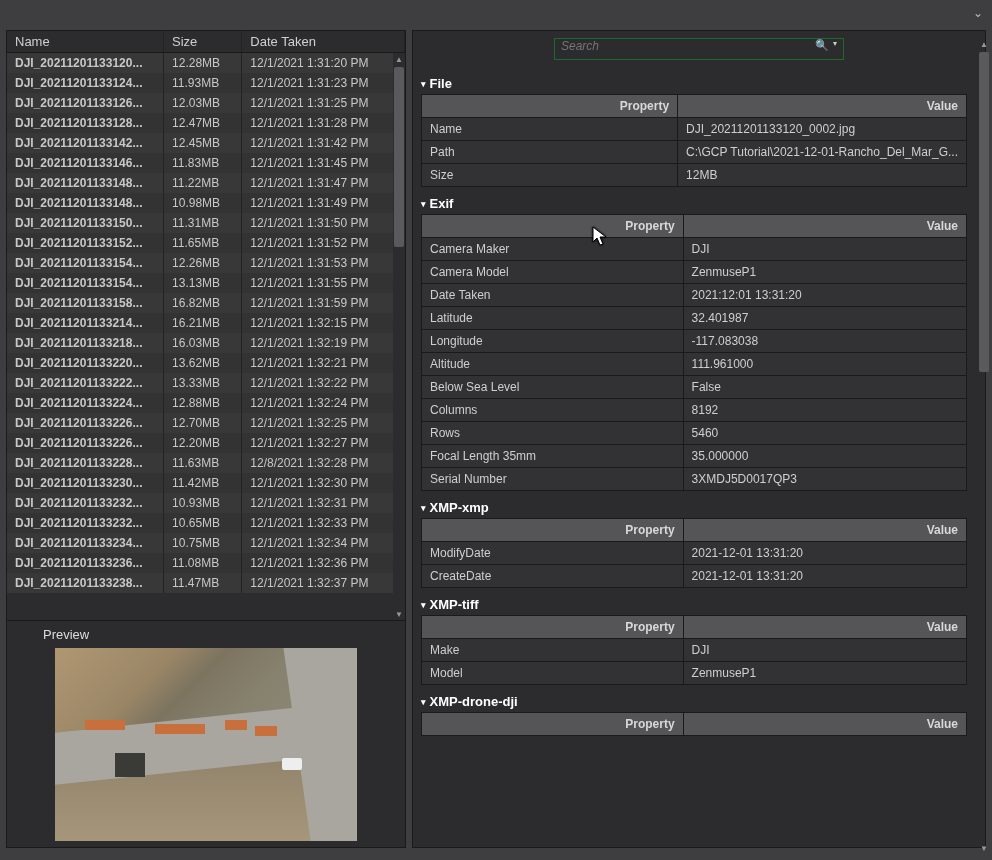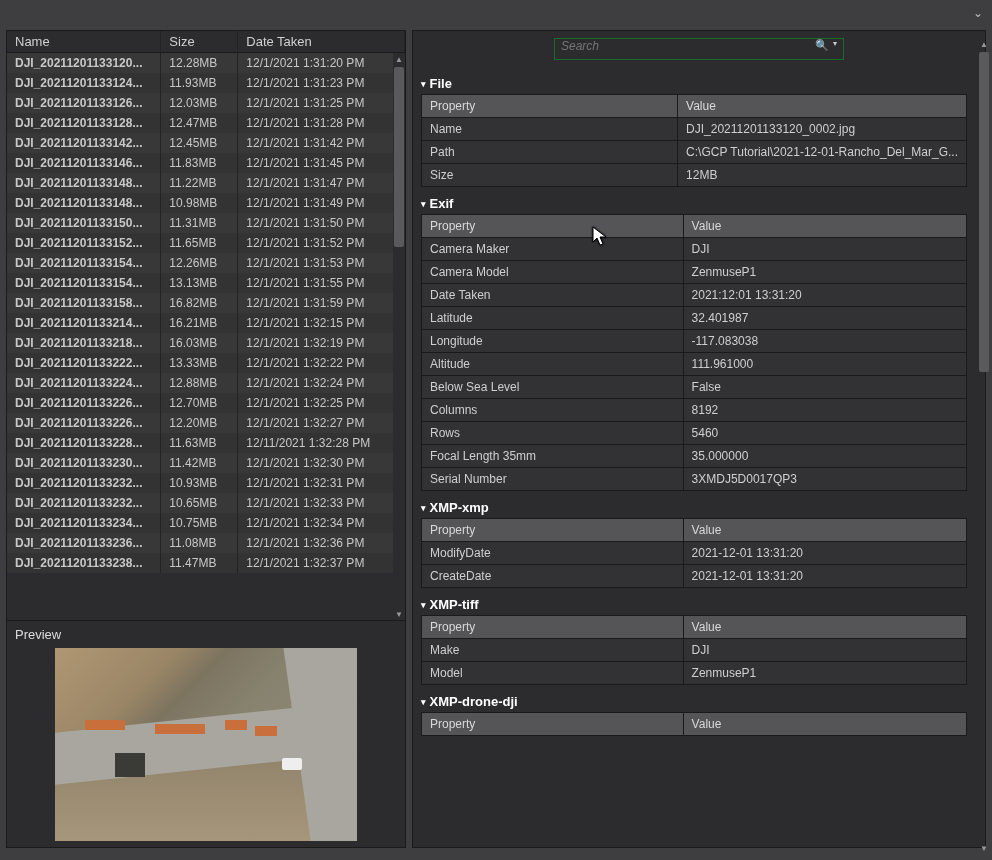--- a/index.html
+++ b/index.html
@@ -78,21 +78,21 @@
     display:flex; flex-direction:column; align-items:center;
   }
   .scroll-track .arrow{ height:12px; font-size:8px; color:#999; display:flex;align-items:center;justify-content:center;width:100%;}
   .scroll-thumb { width:10px; background:#5a5a5c; border-radius:2px; position:absolute; left:1px; }
   .preview-panel {
     flex: 1;
     padding: 6px 8px;
     display:flex; flex-direction:column;
     background:#2c2c2e;
   }
-  .preview-label { color:#dcdcdc; font-size:13px; margin-bottom:6px; }
+  .preview-label { color:#dcdcdc; font-size:13px; margin-bottom:6px;margin-left:28px; }
   .preview-image {
     flex:1;
     margin: 0 40px;
     background:
       linear-gradient(135deg, #b09773 0%, #9a8666 25%, #7d7460 35%, #86826e 50%, #8d8774 65%, #a59a82 80%, #b2a68b 100%);
     position:relative;
     overflow:hidden;
   }
   .pv-road { position:absolute; left:0; right:0; top:36%; height:52px; background:#a8a69e; transform:skewY(-6deg);}
   .pv-road2{ position:absolute; right:-20px; top:0; bottom:0; width:80px; background:#a8a69e; transform:skewX(8deg);}
@@ -141,21 +141,21 @@
     color:#fff; font-weight:600; font-size:13px;
     padding: 3px 0;
   }
   .section-header .chev { font-size:9px; }
   .meta-table {
     width:100%; border-collapse:collapse;
     border: 1px solid #1a1a1a;
   }
   .meta-table th {
     background:#555557; color:#d8d8d8;
-    text-align:left; padding:4px 8px; font-weight:normal;
+    text-align:right; padding:4px 8px; font-weight:bold;
     border:1px solid #1a1a1a;
   }
   .meta-table td {
     background:#323234; color:#cfcfcf;
     padding:4px 8px;
     border:1px solid #1a1a1a;
     white-space:nowrap; overflow:hidden; text-overflow:ellipsis;
   }
   .meta-table td:first-child, .meta-table th:first-child { width:48%; }
   .right-scroll {
@@ -259,20 +259,25 @@
               <td>DJI_20211201133214...</td>
               <td>16.21MB</td>
               <td>12/1/2021 1:32:15 PM</td>
             </tr>
             <tr>
               <td>DJI_20211201133218...</td>
               <td>16.03MB</td>
               <td>12/1/2021 1:32:19 PM</td>
             </tr>
             <tr>
+              <td>DJI_20211201133220...</td>
+              <td>13.62MB</td>
+              <td>12/1/2021 1:32:21 PM</td>
+            </tr>
+            <tr>
               <td>DJI_20211201133222...</td>
               <td>13.33MB</td>
               <td>12/1/2021 1:32:22 PM</td>
             </tr>
             <tr>
               <td>DJI_20211201133224...</td>
               <td>12.88MB</td>
               <td>12/1/2021 1:32:24 PM</td>
             </tr>
             <tr>
@@ -281,21 +286,21 @@
               <td>12/1/2021 1:32:25 PM</td>
             </tr>
             <tr>
               <td>DJI_20211201133226...</td>
               <td>12.20MB</td>
               <td>12/1/2021 1:32:27 PM</td>
             </tr>
             <tr>
               <td>DJI_20211201133228...</td>
               <td>11.63MB</td>
-              <td>12/11/2021 1:32:28 PM</td>
+              <td>12/8/2021 1:32:28 PM</td>
             </tr>
             <tr>
               <td>DJI_20211201133230...</td>
               <td>11.42MB</td>
               <td>12/1/2021 1:32:30 PM</td>
             </tr>
             <tr>
               <td>DJI_20211201133232...</td>
               <td>10.93MB</td>
               <td>12/1/2021 1:32:31 PM</td>

